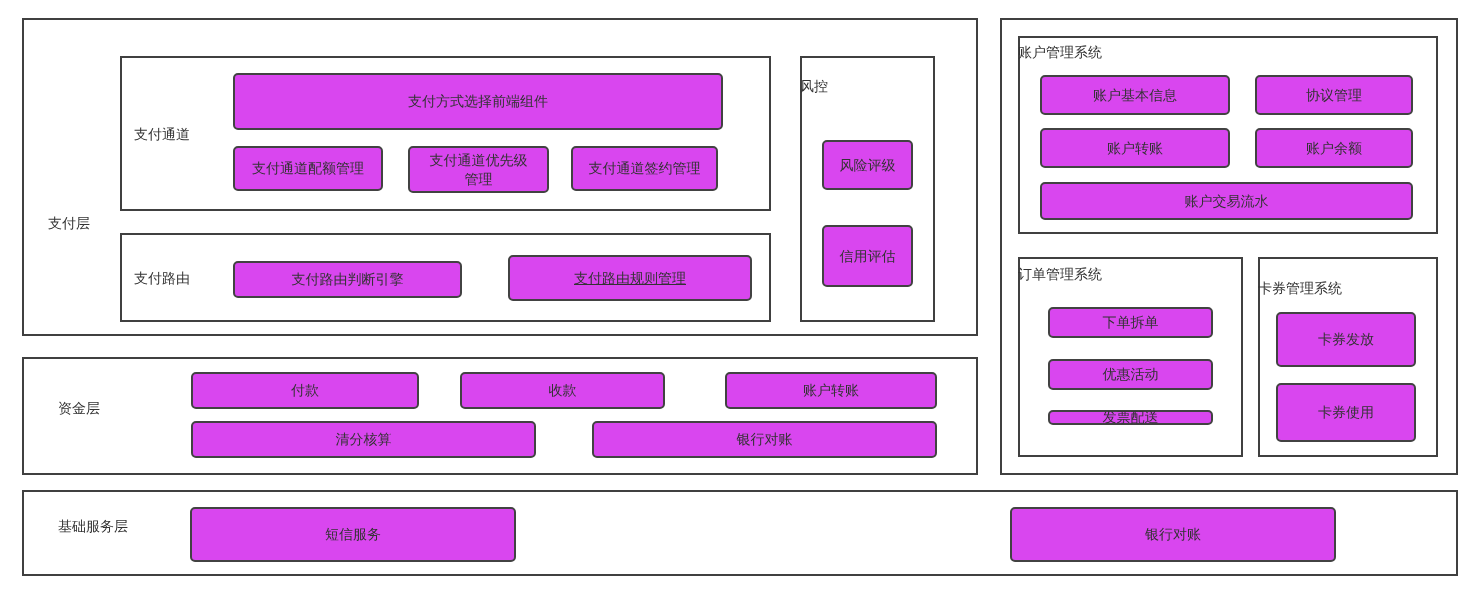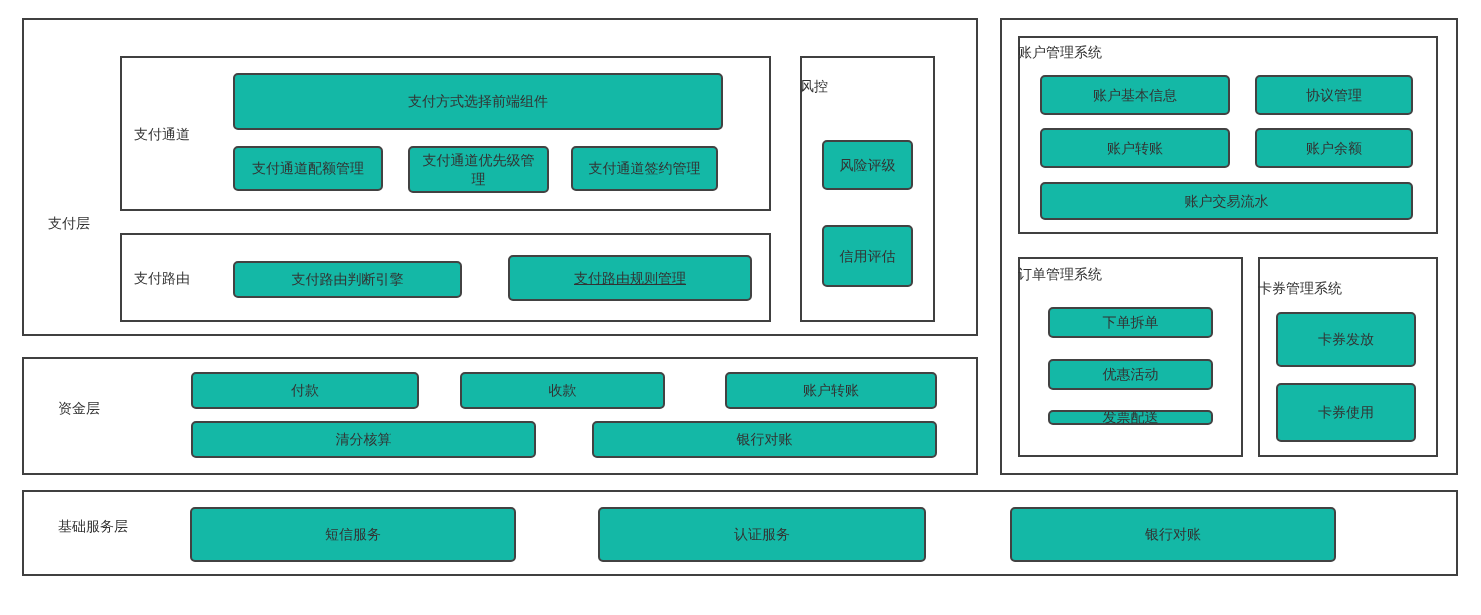--- a/index.html
+++ b/index.html
@@ -18,27 +18,27 @@
     overflow: hidden;
   }
   .abs { position: absolute; box-sizing: border-box; }
   .frame {
     border: 2px solid #404040;
     background: #ffffff;
   }
   .node {
     border: 2px solid #424242;
     border-radius: 5px;
-    background: #14b8a6;
+    background: #d946ef;
     display: flex;
     align-items: center;
     justify-content: center;
     text-align: center;
     line-height: 1.3;
-    padding: 2px 8px;
+    padding: 2px 15px;
   }
   .lbl {
     position: absolute;
     white-space: nowrap;
     color: #333333;
   }
   .title-center {
     position: absolute;
     text-align: left;
     color: #333333;
@@ -102,16 +102,15 @@
   <div class="abs frame" style="left:1258px; top:257px; width:180px; height:200px;"></div>
   <div class="title-center" style="left:1258px; top:280px; width:164px;">卡券管理系统</div>
 
   <div class="abs node" style="left:1276px; top:312px; width:140px; height:55px;">卡券发放</div>
   <div class="abs node" style="left:1276px; top:383px; width:140px; height:59px;">卡券使用</div>
 
   <div class="abs frame" style="left:22px; top:490px; width:1436px; height:86px;"></div>
   <div class="lbl" style="left:58px; top:518px;">基础服务层</div>
 
   <div class="abs node" style="left:190px; top:507px; width:326px; height:55px;">短信服务</div>
-  <div class="abs node" style="left:598px; top:507px; width:328px; height:55px;">认证服务</div>
   <div class="abs node" style="left:1010px; top:507px; width:326px; height:55px;">银行对账</div>
 
 </div>
 
 </body></html>

